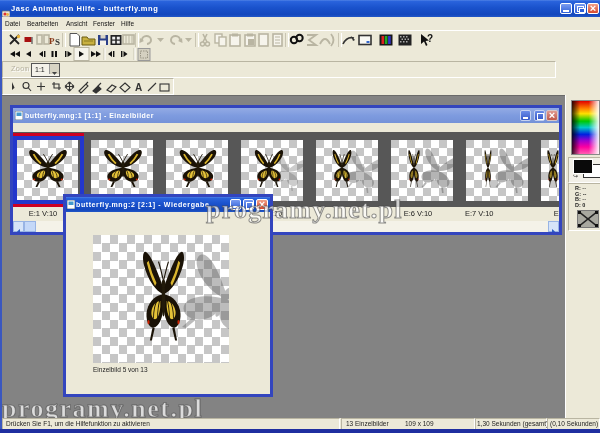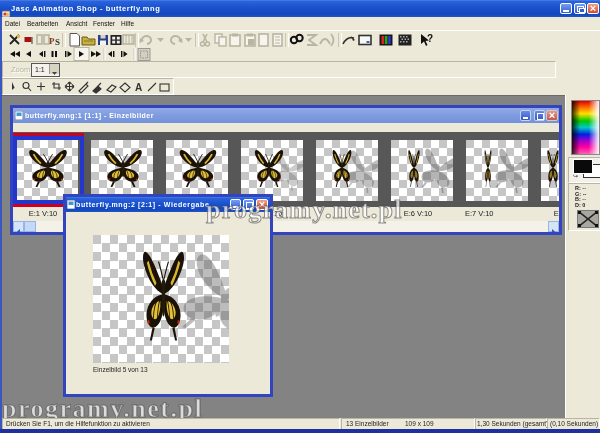--- a/index.html
+++ b/index.html
@@ -24,21 +24,21 @@
 <body>
 
 <div class="abs tb" style="left:0;top:0;width:600px;height:17px;"></div>
 <div class="abs" style="left:2px;top:4px;width:8px;height:8px;">
   <svg width="8" height="8">
       <rect x="0" y="1" width="8" height="6" rx="1" fill="#e8e4d8" stroke="#777" stroke-width="0.8"></rect>
       <circle cx="3" cy="4" r="1.6" fill="#d33"></circle>
       <circle cx="5.5" cy="4.5" r="1.4" fill="#e9b43a"></circle>
     </svg>
 </div>
-<div class="abs" style="left:11px;top:4px;font-size:7.5px;font-weight:bold;color:#fff;letter-spacing:0.55px;">Jasc Animation Shop - butterfly.mng</div>
+<div class="abs" style="left:11px;top:4px;font-size:7.5px;font-weight:bold;color:#fff;letter-spacing:0.55px;">Jasc Animation Hilfe - butterfly.mng</div>
 
 <div class="abs" style="left:560px;top:3px;width:12px;height:11px;border-radius:2px;background:linear-gradient(180deg,#7a9cf0,#2e5fd8);border:1px solid #fff;box-sizing:border-box;">
   <div class="abs" style="left:2px;top:6px;width:6px;height:2px;background:#fff;"></div>
   </div>
 <div class="abs" style="left:574px;top:3px;width:12px;height:11px;border-radius:2px;background:linear-gradient(180deg,#7a9cf0,#2e5fd8);border:1px solid #fff;box-sizing:border-box;">
   <div class="abs" style="left:2px;top:2px;width:5px;height:4px;border:1px solid #fff;"></div>
   <div class="abs" style="left:4px;top:4px;width:4px;height:3px;border:1px solid #fff;background:#2e5fd8;"></div>
   </div>
 <div class="abs" style="left:587px;top:3px;width:12px;height:11px;border-radius:2px;background:linear-gradient(180deg,#f0a088,#d6492f);border:1px solid #fff;box-sizing:border-box;color:#fff;font-size:11px;font-weight:bold;text-align:center;line-height:8px;">×</div>
 
@@ -202,21 +202,21 @@
         <line x1="105" y1="1" x2="105" y2="13" stroke="#fff"></line>
         <line x1="134" y1="1" x2="134" y2="13" stroke="#c9c5b2"></line>
         <line x1="135" y1="1" x2="135" y2="13" stroke="#fff"></line>
         <rect x="138" y="1.5" width="12" height="12" fill="#d4d0c0" stroke="#999"></rect>
         <rect x="140.5" y="4" width="7" height="7" fill="none" stroke="#989484" stroke-dasharray="1.5,1"></rect>
       </svg></div>
 </div>
 
 <div class="abs" style="left:2px;top:61px;width:552px;height:15px;background:#ECE9D8;
      border:1px solid #fff;border-top-color:#b9b5a2;border-left-color:#b9b5a2;">
-  <span class="abs gtx" style="left:8px;top:3px;font-size:7.5px;">Zoom</span>
+  <span class="abs gtx" style="left:8px;top:3px;font-size:7.5px;font-family:Liberation Mono, monospace;">Zoom</span>
   <div class="abs" style="left:28px;top:1px;width:27px;height:12px;background:#f4f2ea;border:1px solid #555;">
     <span class="abs" style="left:3px;top:2px;font-size:7px;color:#222;">1:1</span>
     <div class="abs" style="right:0;top:0;width:9px;height:10px;background:#d8d4c4;border-left:1px solid #999;">
       <svg width="9" height="10">
           <path d="M2,4 L7,4 L4.5,7 Z" fill="#444"></path>
         </svg>
     </div>
   </div>
 </div>
 

